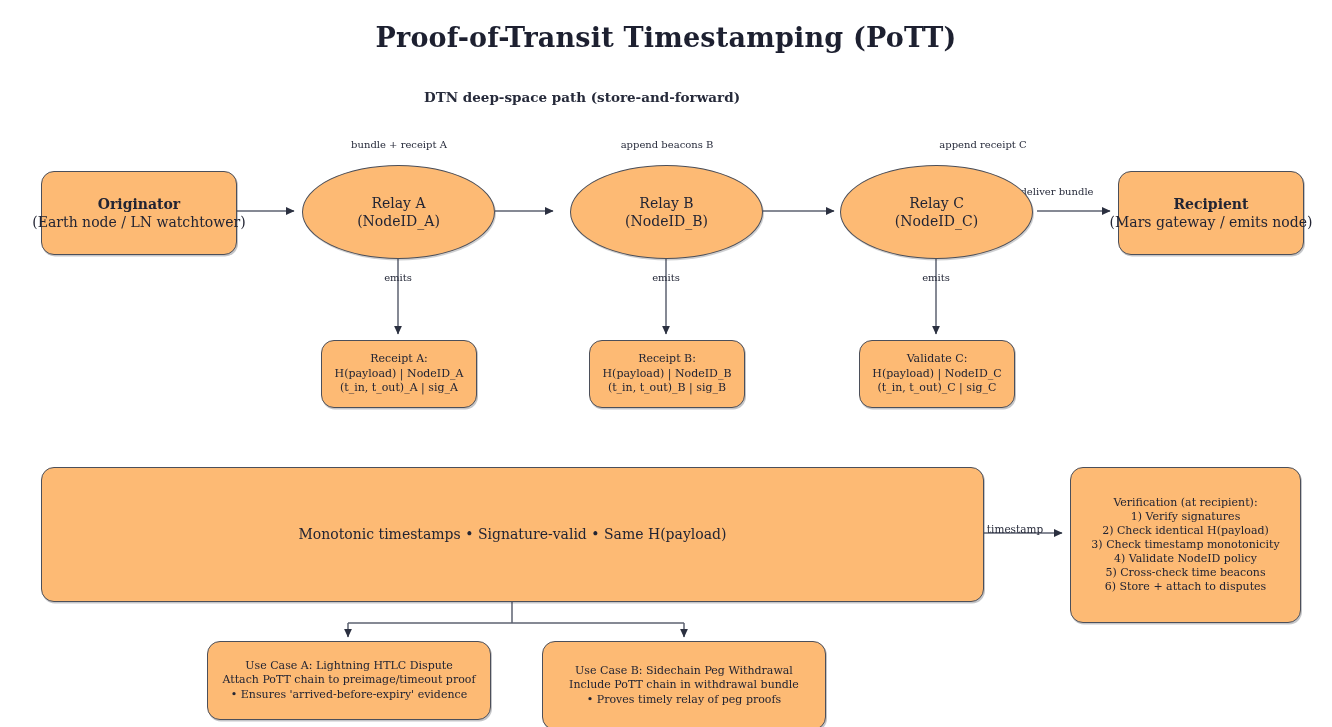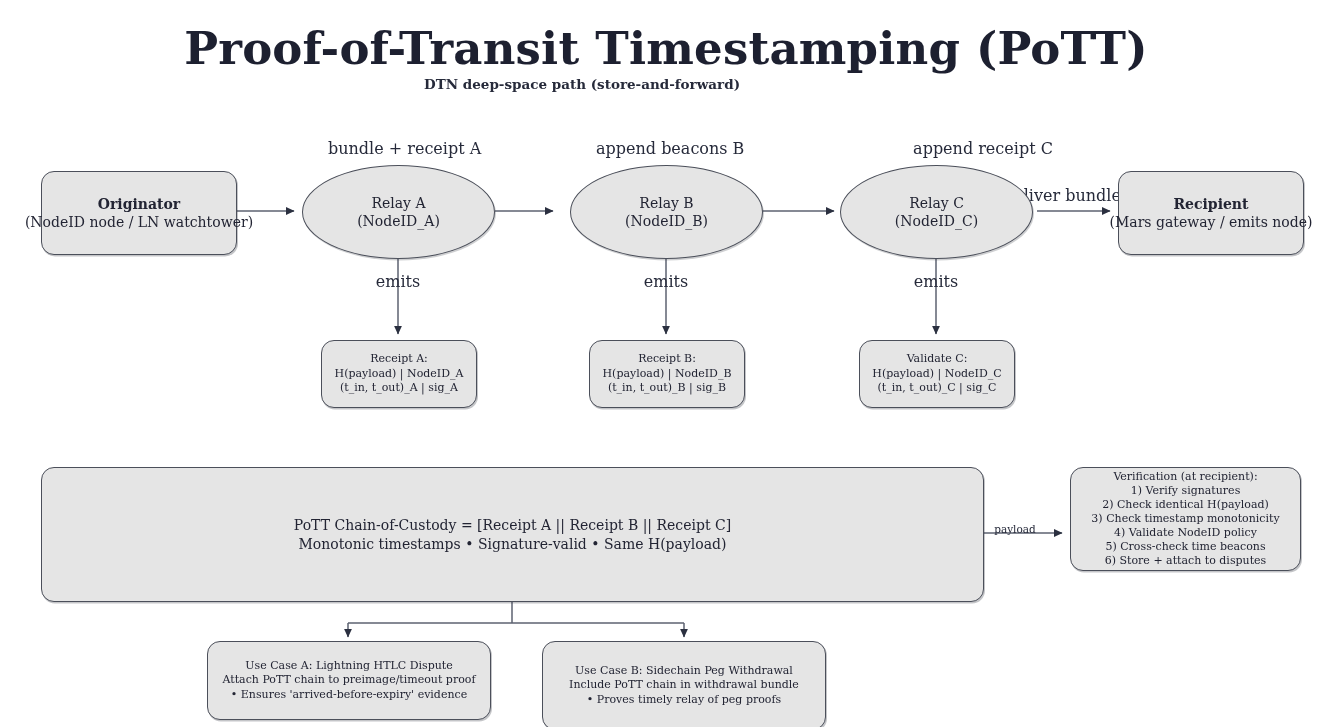--- a/index.html
+++ b/index.html
@@ -21,41 +21,41 @@
     width: 1332px;
     height: 727px;
   }
   
   .title {
     position: absolute;
     left: 0;
     top: 22px;
     width: 1332px;
     text-align: center;
-    font-size: 45px;
+    font-size: 27px;
     font-weight: 700;
     letter-spacing: 0.2px;
     color: #1d2030;
     font-family: "DejaVu Serif", "Liberation Serif", serif;
   }
   .subtitle {
     position: absolute;
     left: 0;
-    top: 76px;
+    top: 89px;
     width: 1164px;
     text-align: center;
     font-size: 13.5px;
     font-weight: 700;
     color: #262a3a;
   }
   
   .node {
     position: absolute;
     box-sizing: border-box;
-    background: #e5e5e5;
+    background: #fdba74;
     border: 1.4px solid #4b4f5a;
     display: flex;
     flex-direction: column;
     align-items: center;
     justify-content: center;
     color: #222433;
     text-align: center;
     line-height: 1.32;
   }
   .rbox {
@@ -67,21 +67,21 @@
     box-shadow: 1px 1.5px 0 rgba(60,62,72,0.25);
   }
   .node .ln { display: block; white-space: pre; }
   .node .bold { font-weight: 700; }
   .fs14 { font-size: 14px; }
   .fs13 { font-size: 11px; }
 
   
   .edge-label {
     position: absolute;
-    font-size: 16px;
+    font-size: 10px;
     color: #262a3a;
     white-space: nowrap;
     text-align: center;
   }
   svg.wires {
     position: absolute;
     left: 0; top: 0;
     width: 1332px;
     height: 727px;
     pointer-events: none;
@@ -126,25 +126,25 @@
     </g>
   </svg>
 
   <div class="edge-label" style="left:328px; top:139px; width:142px;">bundle + receipt A</div>
   <div class="edge-label" style="left:596px; top:139px; width:142px;">append beacons B</div>
   <div class="edge-label" style="left:912px; top:139px; width:142px;">append receipt C</div>
   <div class="edge-label" style="left:1004px; top:186px; width:106px;">deliver bundle</div>
   <div class="edge-label" style="left:360px; top:272px; width:76px;">emits</div>
   <div class="edge-label" style="left:628px; top:272px; width:76px;">emits</div>
   <div class="edge-label" style="left:898px; top:272px; width:76px;">emits</div>
-  <div class="edge-label" style="left:985px; top:523px; width:60px; font-size:10.5px;">payload</div>
+  <div class="edge-label" style="left:985px; top:523px; width:60px; font-size:10.5px;">timestamp</div>
 
   <div class="node rbox fs14" style="left:41px; top:171px; width:196px; height:84px;">
     <span class="ln bold">Originator</span>
-    <span class="ln">(NodeID node / LN watchtower)</span>
+    <span class="ln">(Earth node / LN watchtower)</span>
   </div>
 
   <div class="node ellipse fs14" style="left:302px; top:165px; width:193px; height:94px;">
     <span class="ln">Relay A</span>
     <span class="ln">(NodeID_A)</span>
   </div>
 
   <div class="node ellipse fs14" style="left:570px; top:165px; width:193px; height:94px;">
     <span class="ln">Relay B</span>
     <span class="ln">(NodeID_B)</span>
@@ -172,25 +172,24 @@
     <span class="ln">(t_in, t_out)_B | sig_B</span>
   </div>
 
   <div class="node rbox fs13" style="left:859px; top:340px; width:156px; height:68px;">
     <span class="ln">Validate C:</span>
     <span class="ln">H(payload) | NodeID_C</span>
     <span class="ln">(t_in, t_out)_C | sig_C</span>
   </div>
 
   <div class="node rbox fs14" style="left:41px; top:467px; width:943px; height:135px;">
-    <span class="ln">PoTT Chain-of-Custody = [Receipt A || Receipt B || Receipt C]</span>
     <span class="ln">Monotonic timestamps • Signature-valid • Same H(payload)</span>
   </div>
 
-  <div class="node rbox fs13" style="left:1070px; top:467px; width:231px; height:104px; line-height:1.28;">
+  <div class="node rbox fs13" style="left:1070px; top:467px; width:231px; height:156px; line-height:1.28;">
     <span class="ln">Verification (at recipient):</span>
     <span class="ln">1) Verify signatures</span>
     <span class="ln">2) Check identical H(payload)</span>
     <span class="ln">3) Check timestamp monotonicity</span>
     <span class="ln">4) Validate NodeID policy</span>
     <span class="ln">5) Cross-check time beacons</span>
     <span class="ln">6) Store + attach to disputes</span>
   </div>
 
   <div class="node rbox fs13" style="left:207px; top:641px; width:284px; height:79px;">

